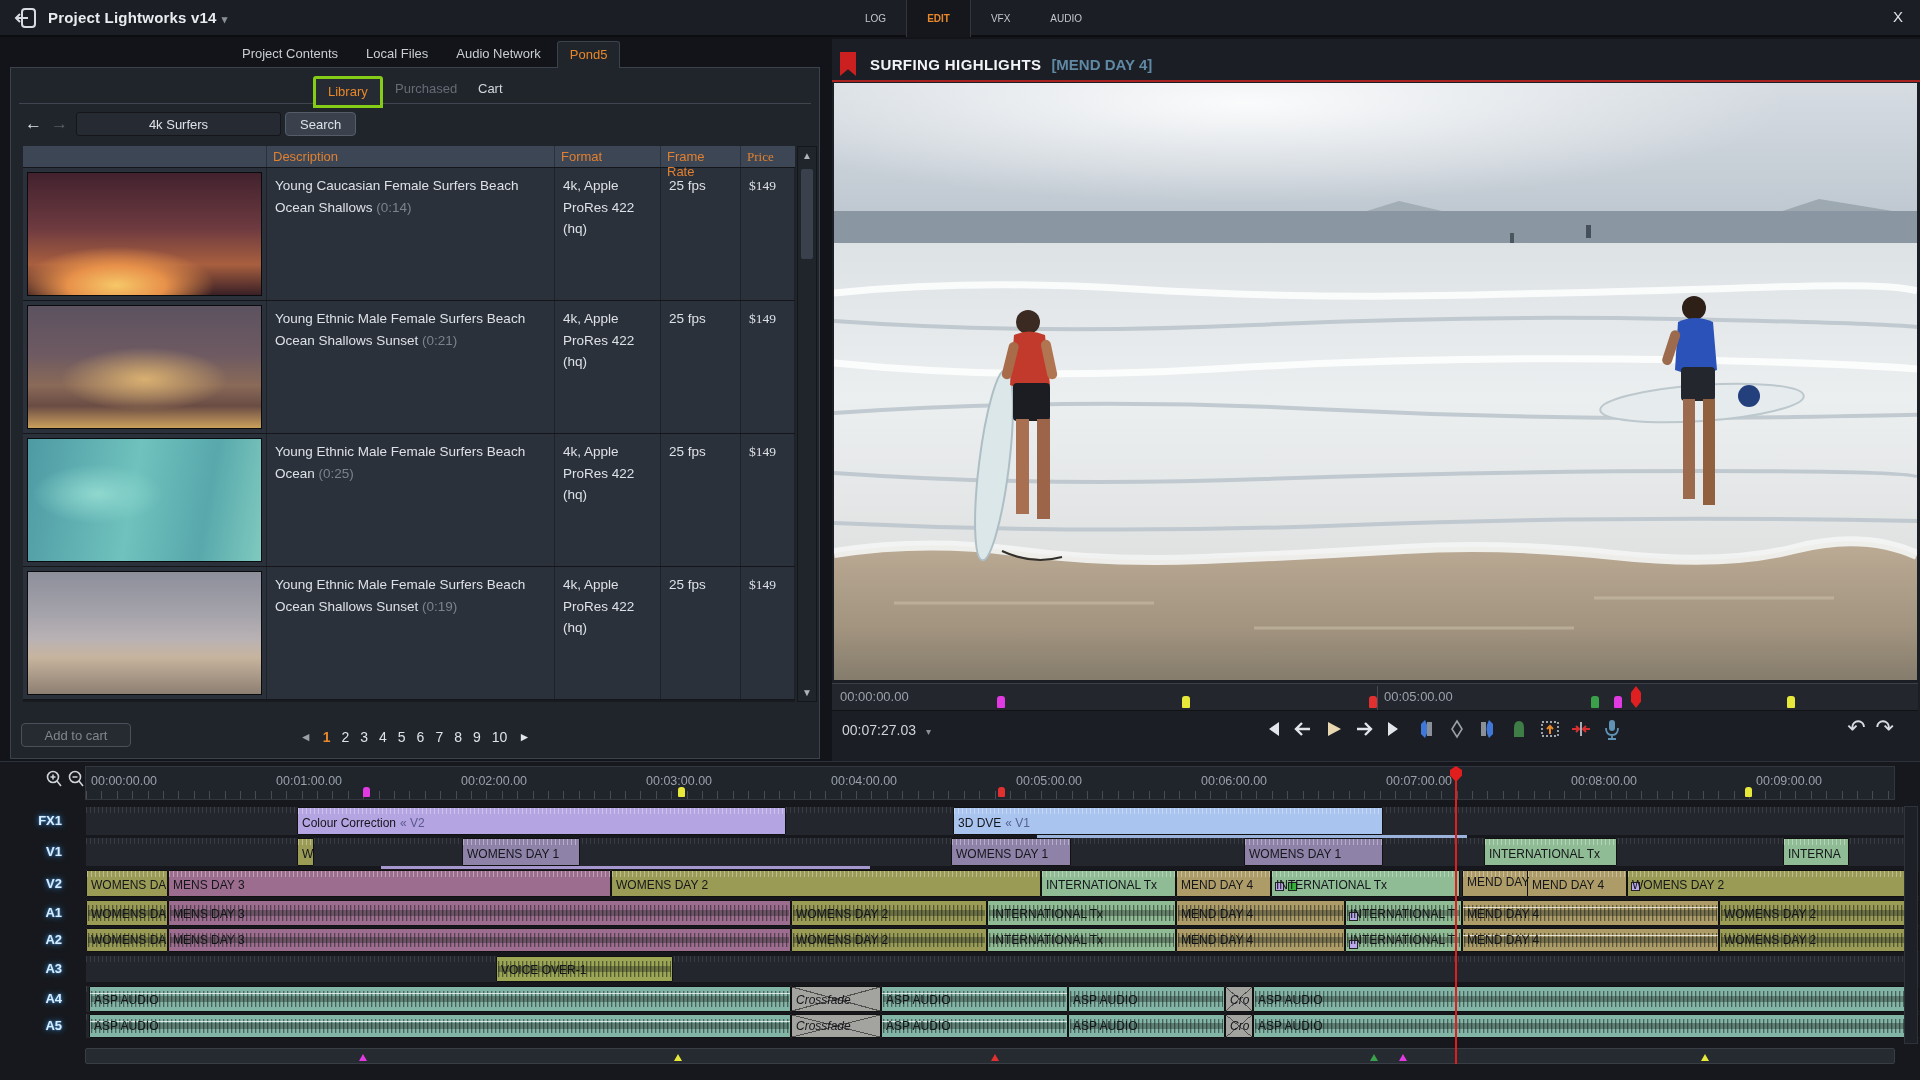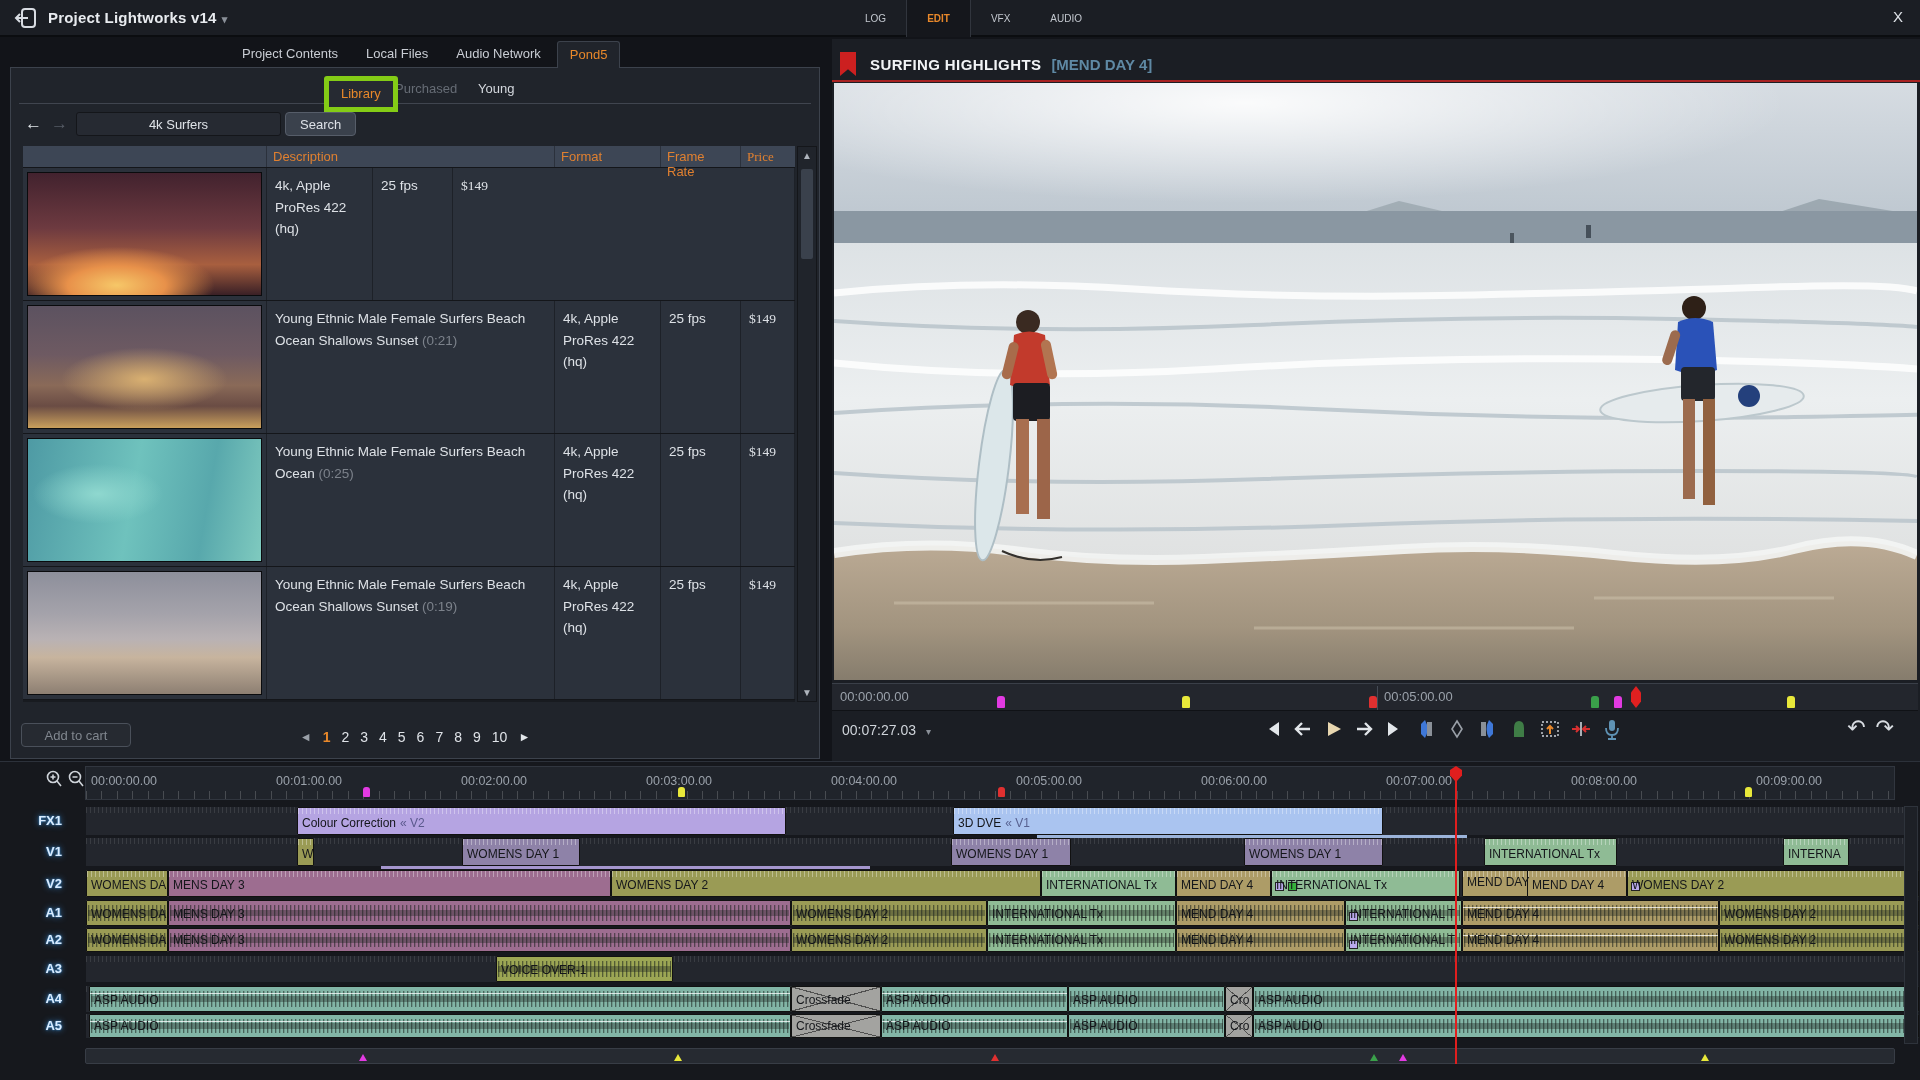--- a/index.html
+++ b/index.html
@@ -22,21 +22,21 @@
   
   #panel-tabs { position:absolute; left:230px; top:41px; display:flex; gap:4px; z-index:3; }
   .p-tab { font-size:13px; color:#c9cdd4; padding:5px 12px 6px; }
   .p-tab.active { color:#e8882a; background:#20242b; border:1px solid #3c424c; border-bottom:none;
     border-radius:3px 3px 0 0; }
   #pond-panel { position:absolute; left:10px; top:67px; width:810px; height:692px;
     background:#20242b; border:1px solid #3c424c; }
   #subtabs { position:absolute; left:0; top:8px; width:100%; height:28px; }
   #subtabs .rule { position:absolute; left:8px; right:8px; bottom:0; border-bottom:1px solid #40454f; }
   .s-tab { position:absolute; top:0; font-size:13px; padding:5px 12px 6px; }
-  #subtab-library { left:313px; color:#e8882a; background:#262a32; border:5px solid #84cc16; border-radius:3px 3px 0 0; z-index:2;}
+  #subtab-library { left:302px; color:#e8882a; background:#262a32; border:3px solid #84cc16; border-radius:3px 3px 0 0; z-index:2;}
   #subtab-purchased { left:372px; color:#666c75; }
   #subtab-cart { left:455px; color:#d3d7dd; }
   #searchrow { position:absolute; left:0; top:44px; width:100%; height:26px; }
   .navarrow { position:absolute; top:2px; font-size:17px; font-weight:bold; }
   #nav-back { left:14px; color:#e2e6ea; } #nav-fwd { left:40px; color:#565c66; }
   #search-input { position:absolute; left:65px; top:0; width:205px; height:24px; background:#262a32;
     border:1px solid #14161a; border-radius:3px; color:#dfe3e8; font-size:13px; text-align:center;
     font-family:"Liberation Sans",sans-serif; }
   #search-btn { position:absolute; left:274px; top:0; height:24px; padding:0 14px; background:#3a414c;
     border:1px solid #565d69; border-radius:4px; color:#dde1e7; font-size:13px; }
@@ -126,21 +126,21 @@
   .levelline { position:absolute; left:0; right:0; top:26%; height:1px; background:rgba(255,255,255,.75); z-index:1; }
   .xfade { background-image:linear-gradient(to top right, transparent 48.8%, rgba(70,70,70,.9) 48.8% 51.2%, transparent 51.2%),
     linear-gradient(to bottom right, transparent 48.8%, rgba(70,70,70,.9) 48.8% 51.2%, transparent 51.2%) !important; }
   .badge { width:9px; height:9px; border:1px solid #222; margin:2px 1px 0 3px; display:inline-block; position:relative; z-index:2;}
   .b-lav { background:#b9a9ea; } .b-grn { background:#35b03a; }
   .badgerow { position:absolute; top:6px; left:0; z-index:2; }
   .cc-fxp { background-color:#b5a4e2; } .cc-fxb { background-color:#aac4f0; }
   .cc-olive { background-color:#9a9b55; } .cc-mauve { background-color:#9d6d90; }
   .cc-green { background-color:#8fbb95; } .cc-tan { background-color:#ad9c67; }
   .cc-gpurple { background-color:#8e82a8; } .cc-teal { background-color:#82b5a6; }
-  .cc-gray { background-color:#a3a3a0; } .cc-vo { background-color:#9ca654; }
+  .cc-gray { background-color:#a3a3a0;font-style:italic; } .cc-vo { background-color:#9ca654; }
   #fx-ext-1 { position:absolute; left:381px; top:104px; width:489px; height:3px; background:#b5a4e2; opacity:.9; }
   #fx-ext-2 { position:absolute; left:1037px; top:73px; width:430px; height:3px; background:#aac4f0; opacity:.9; }
   #playhead { position:absolute; width:2px; background:#e01e1e; z-index:6; }
   #ph-top { position:absolute; width:12px; height:16px; background:#e01e1e; z-index:6;
     clip-path:polygon(50% 0,100% 25%,100% 60%,50% 100%,0 60%,0 25%); }
   #hscroll { position:absolute; left:85px; top:286px; width:1810px; height:16px; background:#262a31;
     border:1px solid #383d46; border-radius:2px; }
   #vscroll { position:absolute; right:2px; top:44px; width:14px; height:238px; background:#1d2026; border:1px solid #2e333b; }
   .tri { position:absolute; bottom:2px; width:0; height:0; border-left:4px solid transparent;
     border-right:4px solid transparent; }
@@ -167,41 +167,42 @@
     <div class="p-tab">Project Contents</div>
     <div class="p-tab">Local Files</div>
     <div class="p-tab">Audio Network</div>
     <div class="p-tab active">Pond5</div>
   </div>
 <div id="pond-panel">
   <div id="subtabs">
     <div class="rule"></div>
     <div class="s-tab" id="subtab-library">Library</div>
     <div class="s-tab" id="subtab-purchased">Purchased</div>
-    <div class="s-tab" id="subtab-cart">Young</div>
+    <div class="s-tab" id="subtab-cart">Cart</div>
   </div>
   <div id="searchrow">
     <span class="navarrow" id="nav-back">←</span>
     <span class="navarrow" id="nav-fwd">→</span>
     <input id="search-input" value="4k Surfers" style="">
     <button id="search-btn">Search</button>
   </div>
   <div id="tbl">
     <div id="tbl-head">
       <div class="hcell c-thumb"></div>
       <div class="hcell c-desc">Description</div>
       <div class="hcell c-fmt">Format</div>
       <div class="hcell c-fps">Frame Rate</div>
       <div class="hcell c-price">Price</div>
     </div>
     <div id="tbl-body">
         <div class="t-row">
           <div class="t-cell c-thumb">
             <div class="thumb sunset1"></div>
           </div>
+          <div class="t-cell c-desc"><span>Young Caucasian Female Surfers Beach Ocean Shallows </span><span class="dur">(0:14)</span></div>
           <div class="t-cell c-fmt">4k, Apple ProRes 422 (hq)</div>
           <div class="t-cell c-fps">25 fps</div>
           <div class="t-cell c-price">$149</div>
         </div>
         <div class="t-row">
           <div class="t-cell c-thumb">
             <div class="thumb sunset2"></div>
           </div>
           <div class="t-cell c-desc"><span>Young Ethnic Male Female Surfers Beach Ocean Shallows Sunset </span><span class="dur">(0:21)</span></div>
           <div class="t-cell c-fmt">4k, Apple ProRes 422 (hq)</div>

